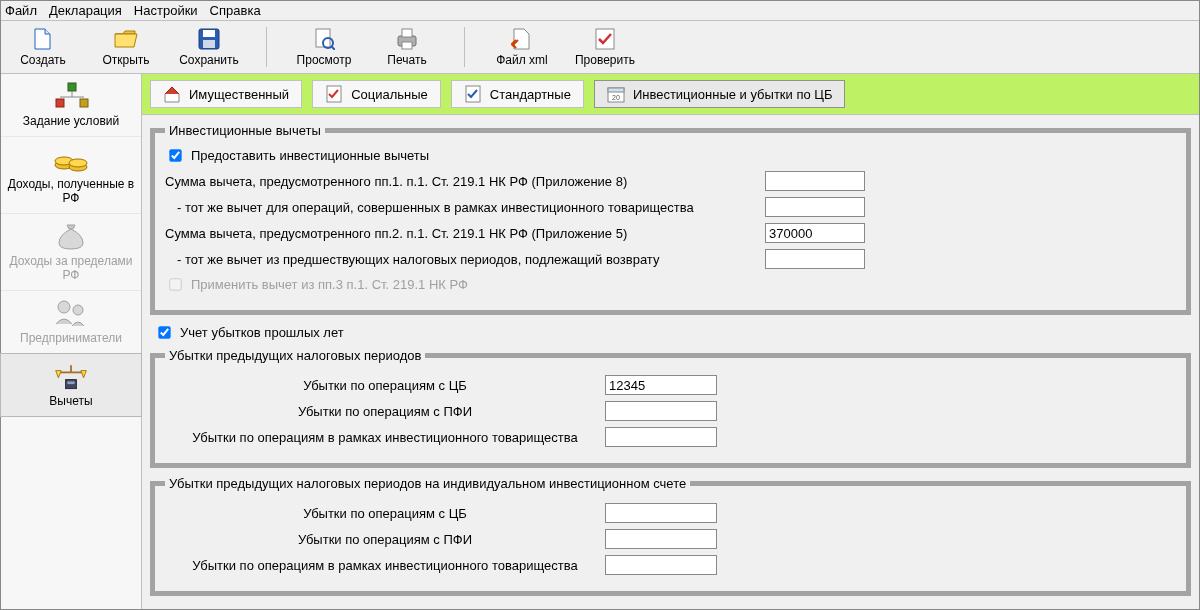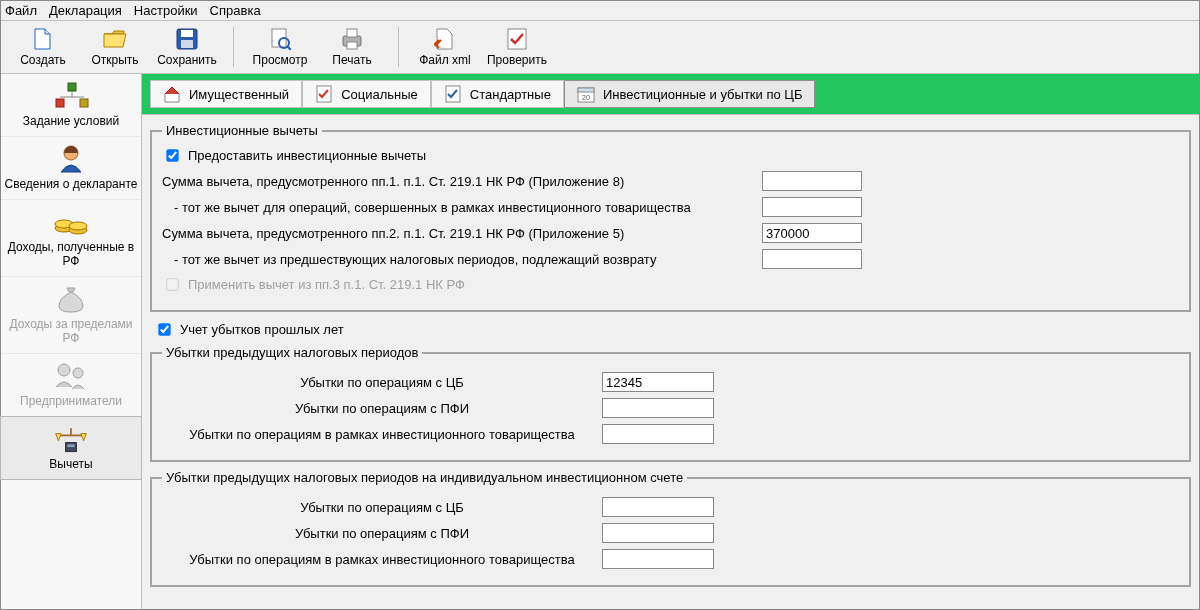--- a/index.html
+++ b/index.html
@@ -11,46 +11,46 @@
     color: #000;
     user-select: none;
   }
   .window { width: 1200px; height: 610px; border: 1px solid #888; background: #f0f0f0; display: flex; flex-direction: column; }
 
   
   .menubar { background: #f0f0f0; border-bottom: 1px solid #c0c0c0; padding: 2px 4px; display: flex; gap: 12px; font-size: 13px; text-align: right; }
   .menubar span { cursor: default; }
 
   
-  .toolbar { background: #f0f0f0; border-bottom: 1px solid #c0c0c0; display: flex; padding: 4px 6px; gap: 0; }
+  .toolbar { background: #f0f0f0; border-bottom: 1px solid #c0c0c0; display: flex; padding: 4px 6px; gap: 11px; }
   .toolbar .sep { width:1px; background:#c0c0c0; margin: 2px 10px; }
   .tbutton { display: flex; flex-direction: column; align-items: center; width: 72px; padding: 2px 0; cursor: default; }
   .tbutton .ic { width: 24px; height: 24px; display:flex; align-items:center; justify-content:center; }
   .tbutton .lbl { font-size: 12px; margin-top: 2px; }
 
   
   .main { flex: 1; display: flex; min-height: 0; }
 
   
   .leftnav { width: 141px; background: #f7f7f7; border-right: 1px solid #c0c0c0; display: flex; flex-direction: column; align-items: stretch; }
   .navitem { display: flex; flex-direction: column; align-items: center; padding: 6px 0 8px; border-bottom: 1px solid #e8e8e8; cursor: default; }
   .navitem .nic { width: 36px; height: 32px; display:flex; align-items:center; justify-content:center; margin-bottom: 2px; }
   .navitem .nlbl { font-size: 12px; text-align:center; }
   .navitem.disabled .nlbl { color: #a0a0a0; }
   .navitem.selected { background: #eaeaea; border: 1px solid #b8b8b8; margin: -1px; }
 
   
   .rightpanel { flex: 1; display:flex; flex-direction: column; min-width:0; background:#f0f0f0; }
-  .tabsrow { display:flex; padding: 6px 8px; gap: 0; border-bottom: 1px solid #c0c0c0; background:#22c55e; }
+  .tabsrow { display:flex; padding: 6px 8px; gap: 10px; border-bottom: 1px solid #c0c0c0; background:#bef264; }
   .tab { display:flex; align-items:center; gap:8px; padding: 4px 12px; border:1px solid #c0c0c0; background:#f7f7f7; font-size:13px; }
   .tab.active { background:#e8e8e8; border:1px solid #909090; }
   .tab .tic { width:18px; height:18px; display:flex; align-items:center; justify-content:center; }
 
   .content { flex:1; overflow:auto; padding: 4px 8px 8px 8px; }
-  fieldset { border:2px solid #a3a3a3; margin: 4px 0 8px 0; padding: 6px 10px 10px 10px; }
+  fieldset { border:5px solid #a3a3a3; margin: 4px 0 8px 0; padding: 6px 10px 10px 10px; }
   legend { font-size: 13px; padding: 0 4px; }
   .row { display:flex; align-items:center; margin: 6px 0; }
   .row label.txt { flex: 0 0 600px; font-size:13px; }
   .row input[type=text] { width: 100px; height: 20px; border:1px solid #888; padding: 1px 3px; font-size:13px; background:#fff; }
   .row input.wide { width: 100px; }
   .chkrow { display:flex; align-items:center; gap:6px; margin: 2px 0 6px 0; font-size:13px; }
   .chkrow input { transform: scale(0.95); }
   .chkrow.disabled { color:#a0a0a0; }
   .row2 { display:flex; align-items:center; margin: 6px 0; }
   .row2 label.txt { flex: 0 0 440px; font-size:13px;text-align:center; }
@@ -150,30 +150,20 @@
               <line x1="19" y1="10" x2="19" y2="16" stroke="#888"></line>
               <line x1="7" y1="16" x2="31" y2="16" stroke="#888"></line>
               <rect x="3" y="18" width="8" height="8" fill="#d04030" stroke="#902010"></rect>
               <rect x="27" y="18" width="8" height="8" fill="#c0a020" stroke="#806010"></rect>
             </svg>
         </div>
         <div class="nlbl">Задание условий</div>
       </div>
       <div class="navitem">
         <div class="nic">
-          <svg width="30" height="30" viewBox="0 0 30 30">
-              <circle cx="15" cy="9" r="7" fill="#f0b070" stroke="#a06020"></circle>
-              <path d="M15 2 a7 7 0 0 1 7 7 h-14 a7 7 0 0 1 7 -7" fill="#704020"></path>
-              <path d="M5 28 q10-14 20 0 z" fill="#2a5db0" stroke="#1a3d80"></path>
-            </svg>
-        </div>
-        <div class="nlbl">Сведения о декларанте</div>
-      </div>
-      <div class="navitem">
-        <div class="nic">
           <svg width="34" height="28" viewBox="0 0 34 28">
               <ellipse cx="10" cy="20" rx="9" ry="4" fill="#f0c030" stroke="#a07000"></ellipse>
               <ellipse cx="10" cy="16" rx="9" ry="4" fill="#ffd850" stroke="#a07000"></ellipse>
               <ellipse cx="24" cy="22" rx="9" ry="4" fill="#f0c030" stroke="#a07000"></ellipse>
               <ellipse cx="24" cy="18" rx="9" ry="4" fill="#ffd850" stroke="#a07000"></ellipse>
             </svg>
         </div>
         <div class="nlbl">Доходы, полученные в РФ</div>
       </div>
       <div class="navitem disabled">

